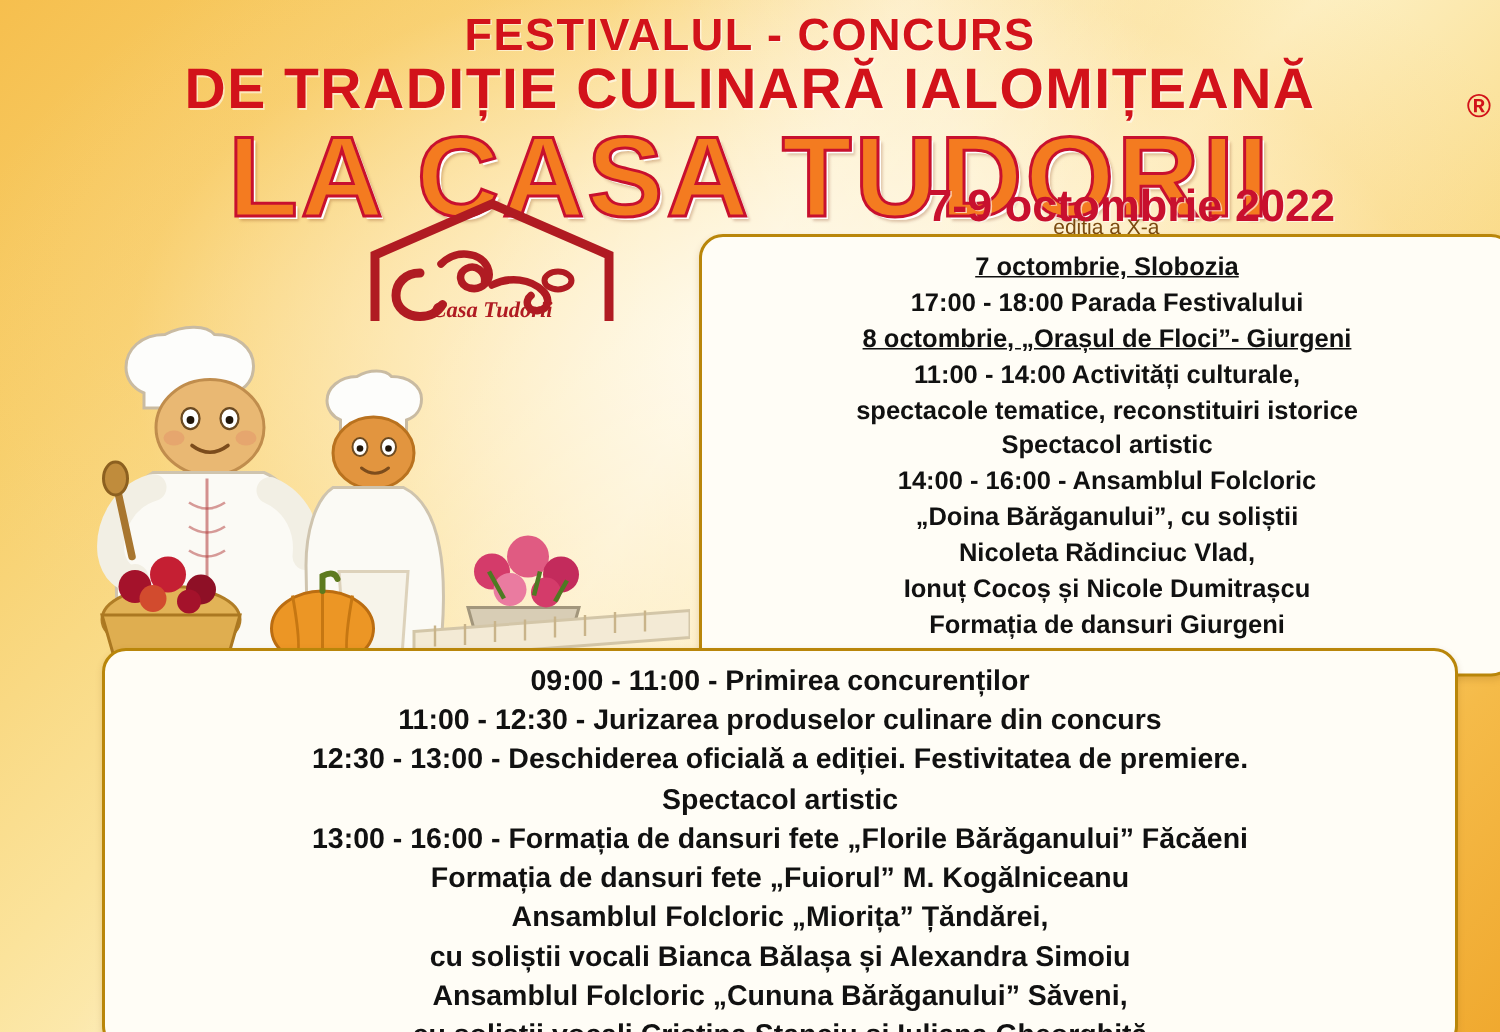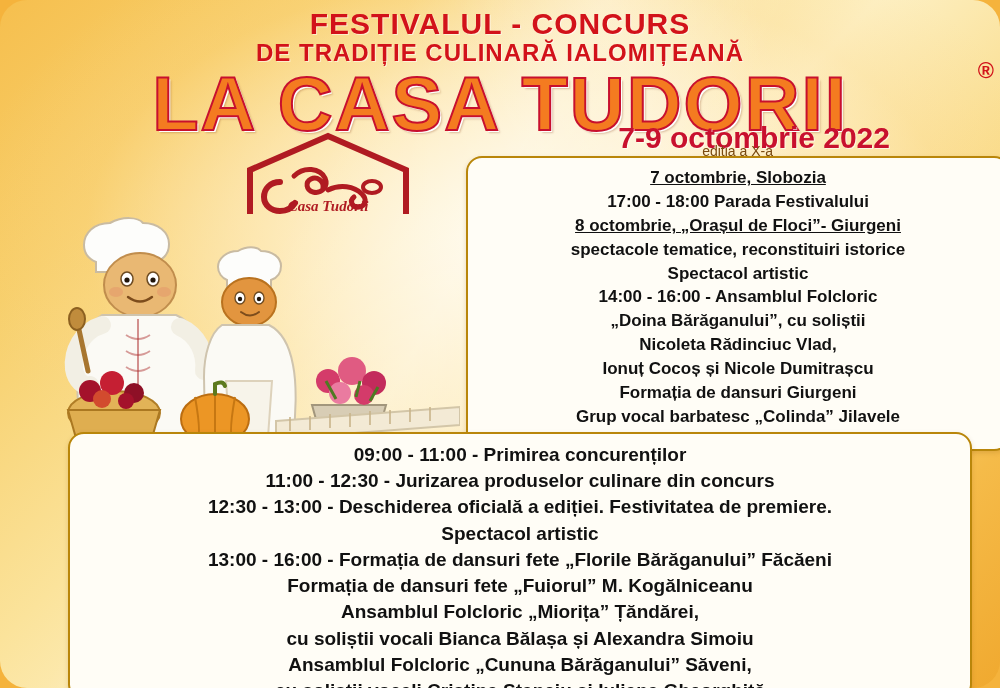--- a/index.html
+++ b/index.html
@@ -14,21 +14,20 @@
     background: #f5b33c;
   }
   #poster {
     position: relative;
     width: 1000px;
     height: 688px;
     overflow: hidden;
     background:
       radial-gradient(ellipse 700px 420px at 52% 34%, rgba(255,250,235,0.95) 0%, rgba(255,240,205,0.75) 32%, rgba(253,215,140,0.25) 62%, rgba(250,195,95,0) 80%),
       linear-gradient(135deg, #f6bf4e 0%, #f7cf6b 18%, #fbe39b 38%, #fdf0c4 52%, #fadd8d 68%, #f5bb49 86%, #f0a92f 100%);
-    border-radius: 27px;
   }
   
   #poster::before {
     content: "";
     position: absolute;
     inset: 0;
     background:
       linear-gradient(118deg, rgba(255,255,255,0) 30%, rgba(255,255,255,0.35) 44%, rgba(255,255,255,0) 58%),
       linear-gradient(72deg, rgba(255,255,255,0) 55%, rgba(255,255,255,0.22) 68%, rgba(255,255,255,0) 80%);
     pointer-events: none;
@@ -47,21 +46,21 @@
     color: #d2121a;
     letter-spacing: 1px;
     line-height: 1.04;
     text-shadow: 1px 1px 0 rgba(255,255,255,0.55);
   }
   .title-line1 {
     font-size: 30px;
     margin-top: 6px;
   }
   .title-line2 {
-    font-size: 24px;
+    font-size: 38px;
     margin-top: 2px;
   }
   .big-title {
     margin-top: 0px;
     font-size: 76px;
     font-weight: bold;
     letter-spacing: 2px;
     line-height: 1;
     color: #f47b20;
     -webkit-text-stroke: 2px #c8102e;
@@ -261,20 +260,21 @@
         <path d="M236 236 l184 -14 l0 18 l-184 14 z" fill="#f3ead5" stroke="#d3c6a8" stroke-width="2"></path>
         <path d="M250 232 l0 14 M270 231 l0 14 M290 229 l0 14 M310 228 l0 14 M330 226 l0 14 M350 225 l0 14 M370 223 l0 14 M390 222 l0 14" stroke="#c9b48a" stroke-width="1.6"></path>
       </g>
     </svg>
   </div>
 
   <div class="box" id="box-top">
     <p class="hdr">7 octombrie, Slobozia</p>
     <p>17:00 - 18:00 Parada Festivalului</p>
     <p class="hdr">8 octombrie, „Orașul de Floci”- Giurgeni</p>
+    <p>11:00 - 14:00 Activități culturale,</p>
     <p>spectacole tematice, reconstituiri istorice</p>
     <p class="spect">Spectacol artistic</p>
     <p>14:00 - 16:00 - Ansamblul Folcloric</p>
     <p>„Doina Bărăganului”, cu soliștii</p>
     <p>Nicoleta Rădinciuc Vlad,</p>
     <p>Ionuț Cocoș și Nicole Dumitrașcu</p>
     <p>Formația de dansuri Giurgeni</p>
     <p>Grup vocal barbatesc „Colinda” Jilavele</p>
     <p>16:00 - 17:00 - Trei Parale</p>
     <p>17:00 - 18:00 - Ansamblul Etnofolcloric</p>

